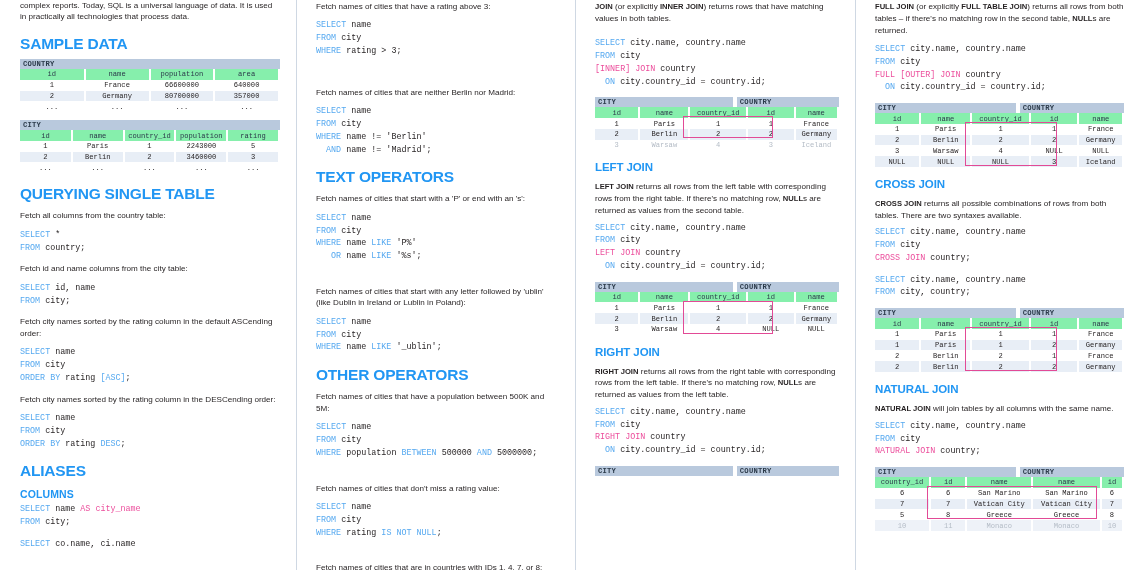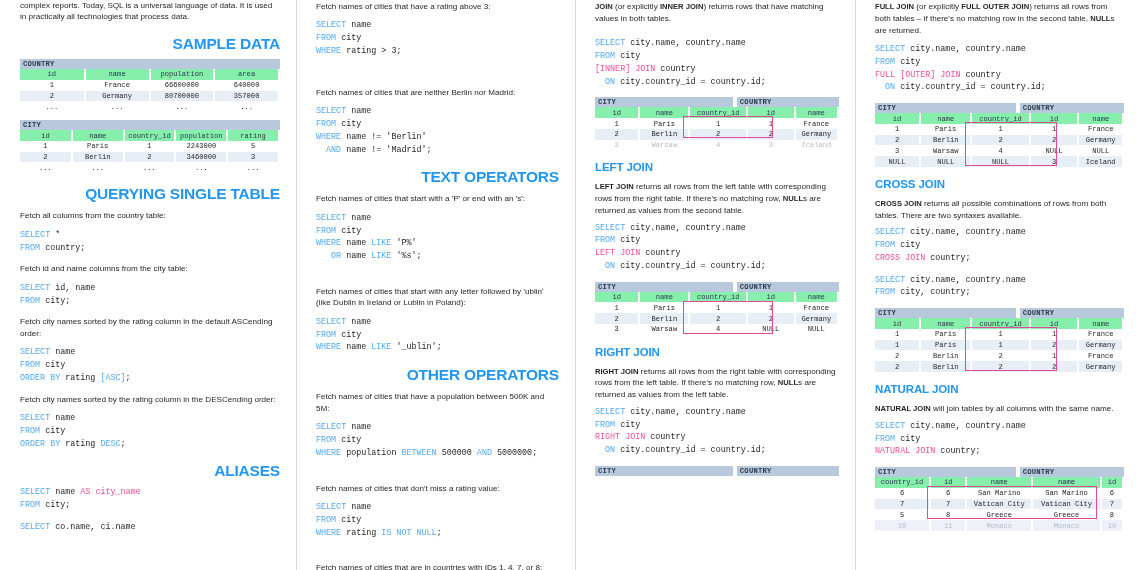--- a/index.html
+++ b/index.html
@@ -42,21 +42,20 @@
   }
 
   
   h2.section {
     font-size: 15.5px;
     font-weight: bold;
     color: #2196f3;
     margin: 12px 0 7px 0;
     letter-spacing: -0.2px;
     line-height: 1.1;
-    text-align: right;
   }
   h3.subsection {
     font-size: 10.5px;
     font-weight: bold;
     color: #2196f3;
     margin: 9px 0 3px 0;
     letter-spacing: 0.1px;
   }
   h3.joinhead {
     font-size: 11.5px;
@@ -256,20 +255,21 @@
     <pre class="code"><span class="k">SELECT</span> name
 <span class="k">FROM</span> city
 <span class="k">ORDER BY</span> rating <span class="k">[ASC]</span>;</pre>
 
     <p class="desc">Fetch city names sorted by the rating column in the DESCending order:</p>
     <pre class="code"><span class="k">SELECT</span> name
 <span class="k">FROM</span> city
 <span class="k">ORDER BY</span> rating <span class="k">DESC</span>;</pre>
 
     <h2 class="section">ALIASES</h2>
+    <h3 class="subsection">COLUMNS</h3>
     <pre class="code"><span class="k">SELECT</span> name <span class="p">AS city_name</span>
 <span class="k">FROM</span> city;</pre>
 
     <pre class="code"><span class="k">SELECT</span> co.name, ci.name</pre>
   </div>
 
   <div class="col col-2">
     <p class="desc" style="margin-top:1px;">Fetch names of cities that have a rating above 3:</p>
     <pre class="code"><span class="k">SELECT</span> name
 <span class="k">FROM</span> city
@@ -434,21 +434,21 @@
       <div class="splithead">
         <div class="sh" style="width:56.5%;">CITY</div>
         <div class="shgap"></div>
         <div class="sh" style="flex:1;">COUNTRY</div>
       </div>
     </div>
   </div>
 
   <div class="col col-4">
 
-    <p class="desc" style="margin-top:1px;"><span class="kw">FULL JOIN</span> (or explicitly <span class="kw">FULL OUTER JOIN</span>) returns all rows from both tables – if there's no matching row in the second table, <span class="kw">NULL</span>s are returned.</p>
+    <p class="desc" style="margin-top:1px;"><span class="kw">FULL JOIN</span> (or explicitly <span class="kw">FULL TABLE JOIN</span>) returns all rows from both tables – if there's no matching row in the second table, <span class="kw">NULL</span>s are returned.</p>
 
     <pre class="code"><span class="k">SELECT</span> city.name, country.name
 <span class="k">FROM</span> city
 <span class="p">FULL [OUTER] JOIN</span> country
   <span class="k">ON</span> city.country_id = country.id;</pre>
 
     <div class="jointbl">
       <div class="splithead">
         <div class="sh" style="width:56.5%;">CITY</div>
         <div class="shgap"></div>

